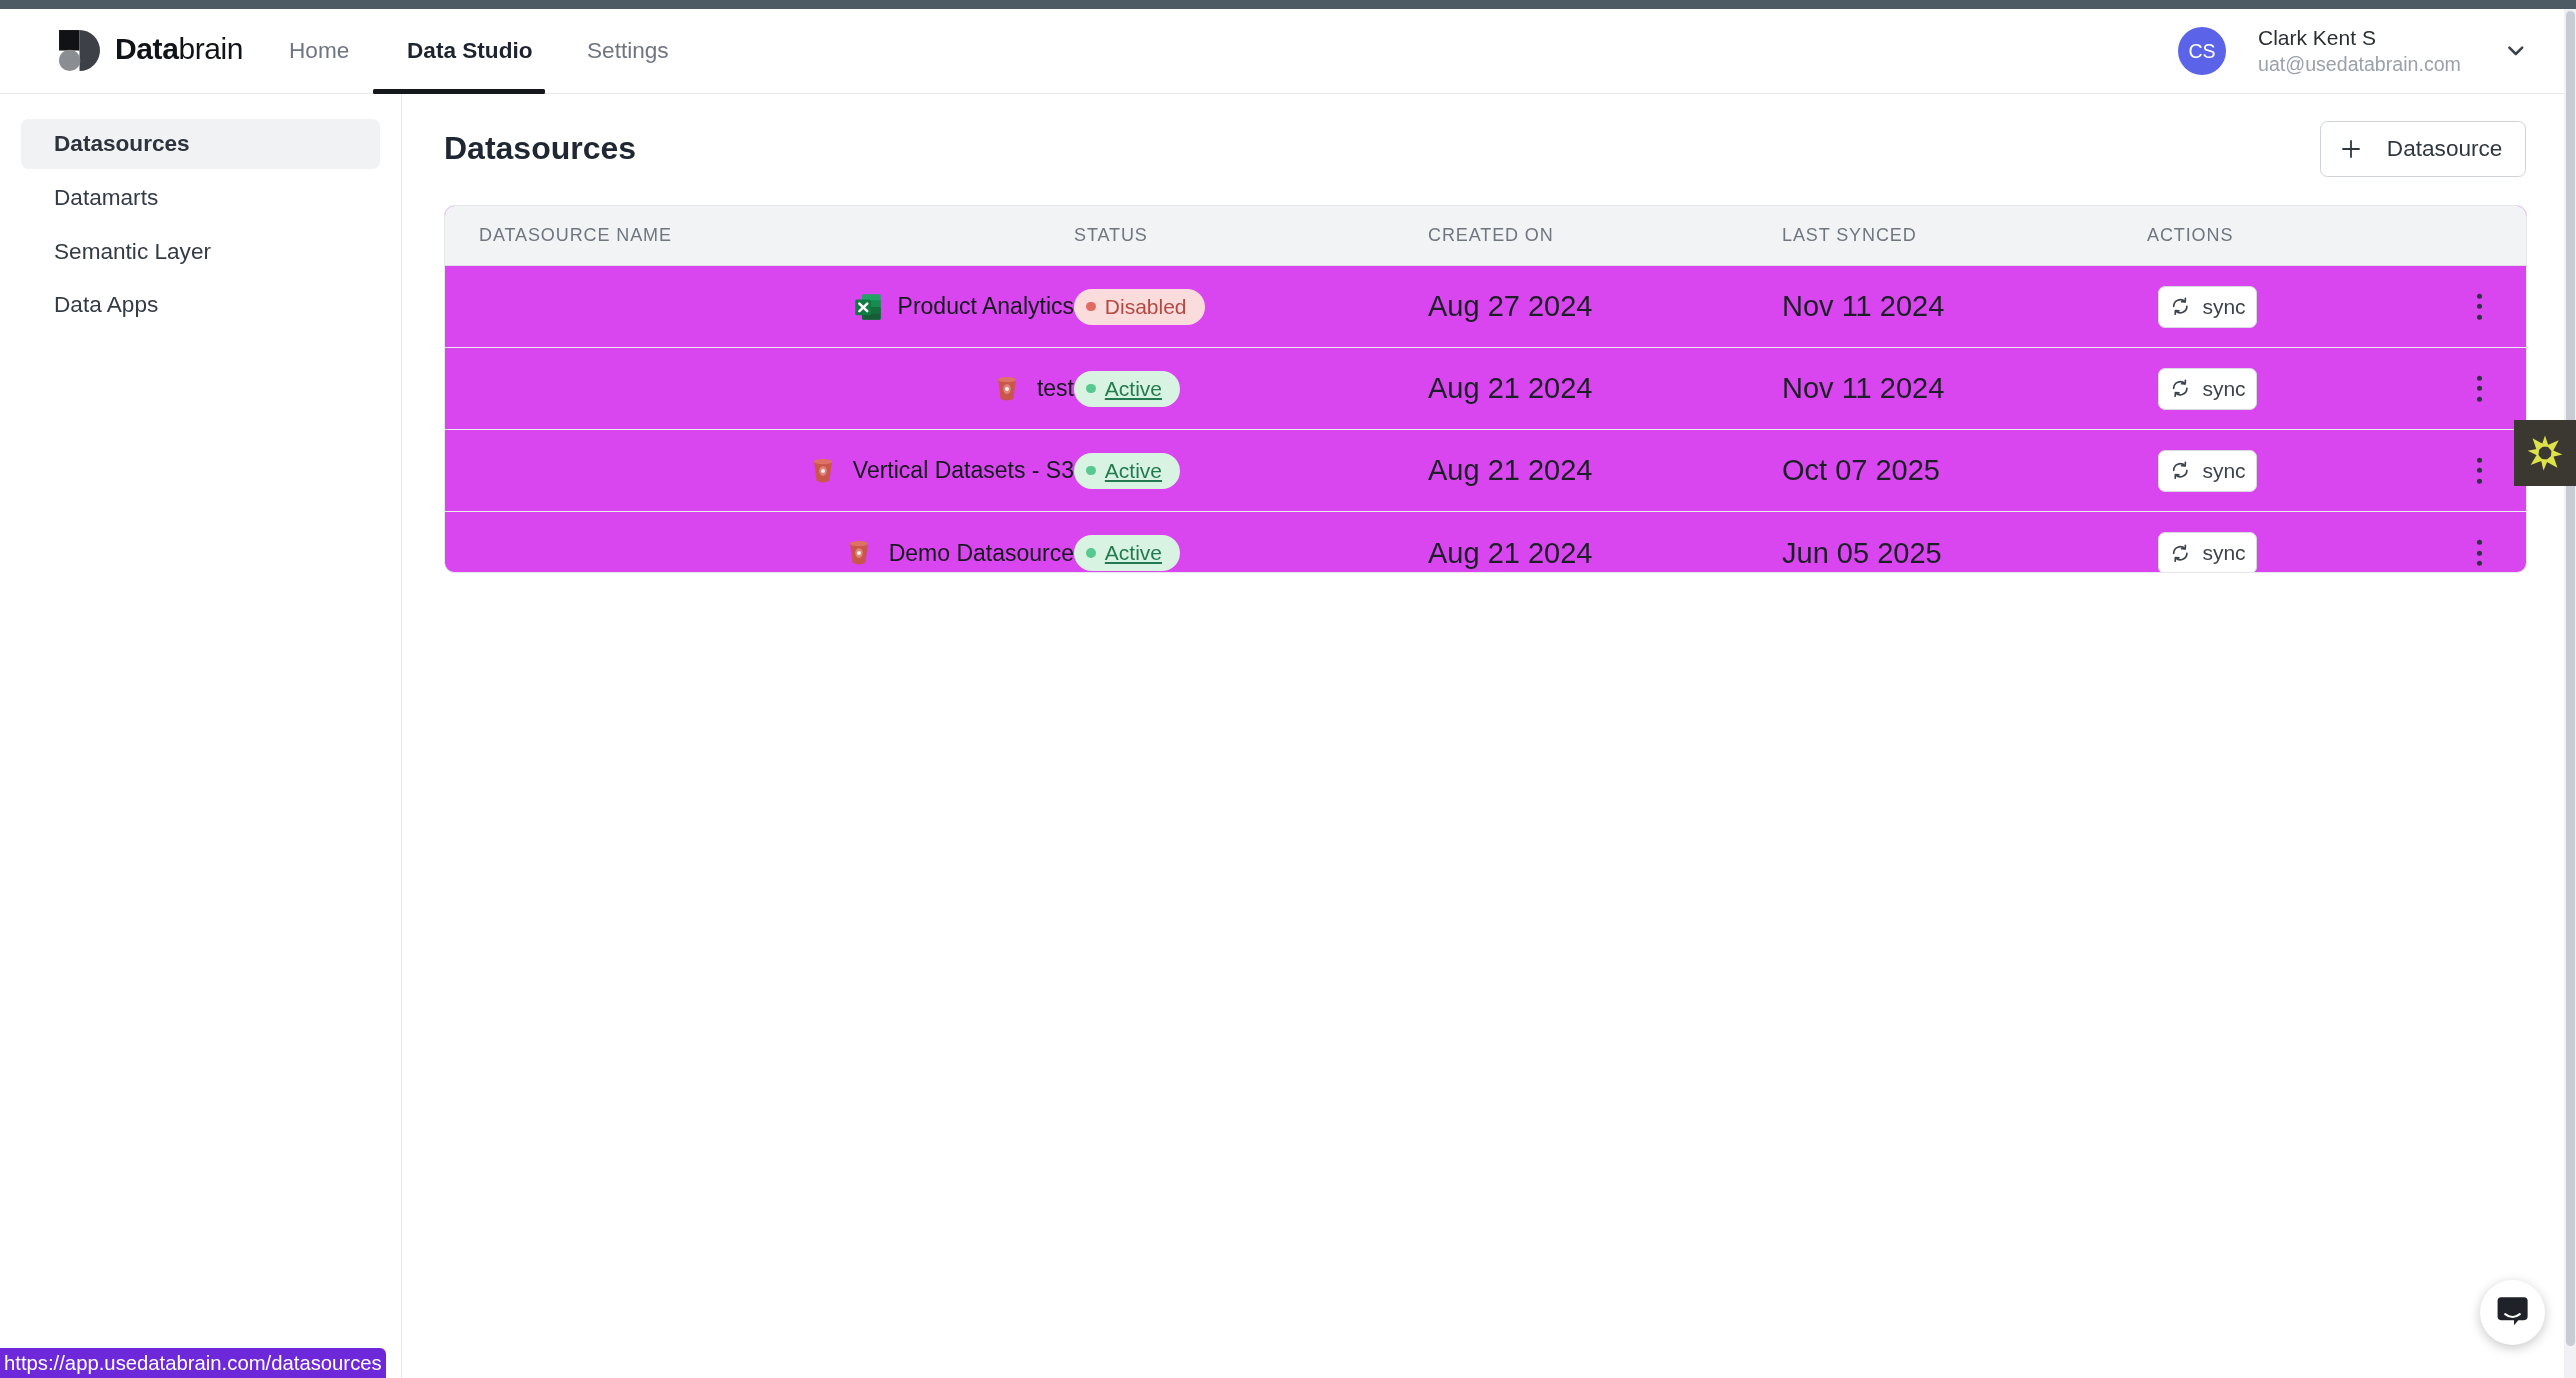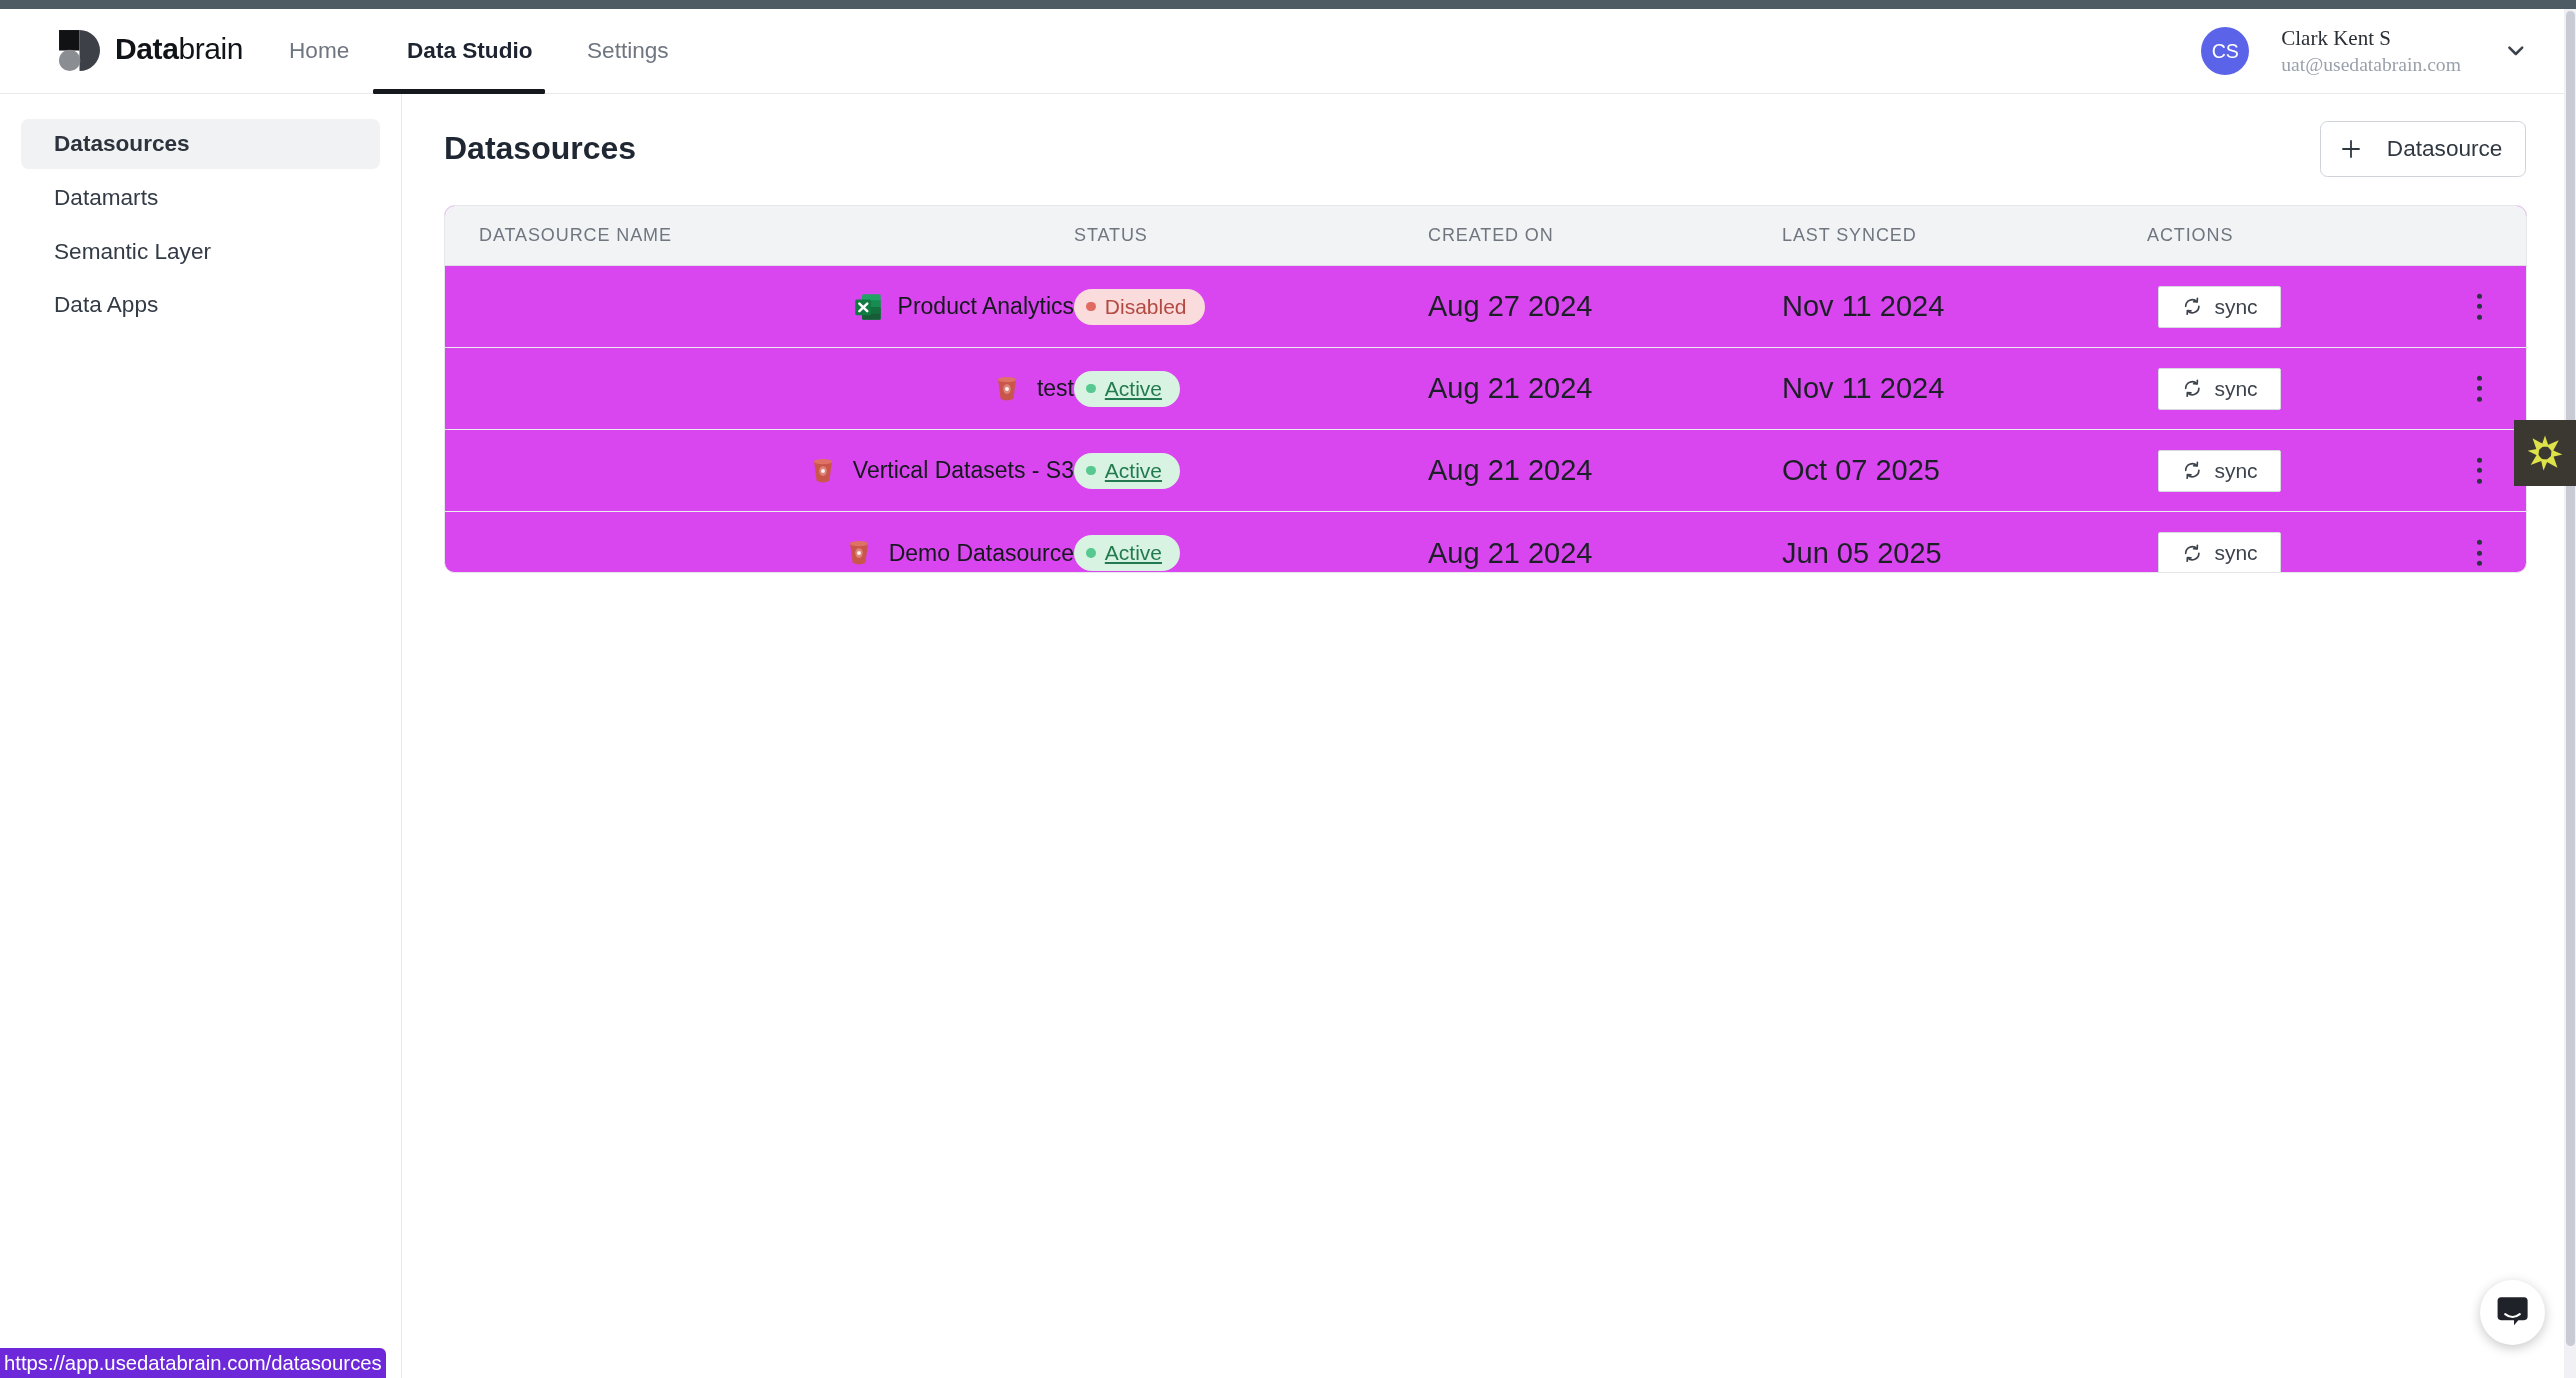--- a/index.html
+++ b/index.html
@@ -13,21 +13,21 @@
   .header { position:absolute; left:0; top:9px; width:2576px; height:85px; background:#fff; border-bottom:1.5px solid #e9eaec; }
   .logo { position:absolute; left:56px; top:18px; display:flex; align-items:center; gap:15px; }
   .logo-text { font-size:30px; color:#101418; letter-spacing:-0.4px; }
   .logo-text b { font-weight:700; }
   .logo-text span.lt { font-weight:400; }
   .nav-item { position:absolute; top:0; height:84px; display:flex; align-items:center; font-size:22.6px; color:#6f7680; cursor:pointer; }
   .nav-item.active { color:#1d2430; font-weight:600; }
   .nav-underline { position:absolute; left:373px; top:80px; width:172px; height:4.5px; background:#15181d; border-radius:1.5px; }
   .user { position:absolute; right:47px; top:0; height:84px; display:flex; align-items:center; gap:32px; cursor:pointer; }
   .avatar { width:48px; height:48px; border-radius:50%; background:#5b63e8; color:#fff; font-size:19.6px; display:flex; align-items:center; justify-content:center; font-weight:500; }
-  .user-meta { display:flex; flex-direction:column; gap:3px;font-family:Liberation Serif, serif; }
+  .user-meta { display:flex; flex-direction:column; gap:3px; }
   .user-name { font-size:21px; color:#2a2f36; }
   .user-email { font-size:19.6px; color:#9aa1ab;text-align:center; }
   .chev { margin-left:10.5px; }
 
   
   .sidebar { position:absolute; left:0; top:94px; width:402px; height:1284px; background:#fff; border-right:1.5px solid #e8e9eb; padding-top:25px; }
   .side-item { margin:0 21px 3.8px 21px; height:50px; border-radius:7.5px; display:flex; align-items:center; padding-left:33px; font-size:22.6px; color:#333b46; cursor:pointer; }
   .side-item.active { background:#f1f2f4; font-weight:600; color:#2c333c; }
 
   
@@ -43,21 +43,21 @@
   .trow:last-child { border-bottom:none; }
   .name-cell { display:flex; align-items:center; gap:15px; padding-left:34px; font-size:23px; color:#15181d;justify-content:flex-end; }
   .date-cell { font-size:29px; color:#1b1f26; }
   .badge { display:inline-flex; align-items:center; gap:9px; height:36px; padding:0 18px 0 12px; border-radius:752px; font-size:21px; font-weight:500; width:max-content; }
   .badge .dot { width:9.8px; height:9.8px; border-radius:50%; }
   .badge.disabled { background:#fadcdc; color:#b24a42; }
   .badge.disabled .dot { background:#e06b61; }
   .badge.active { background:#d8f3e2; color:#237a50;text-decoration:underline; }
   .badge.active .dot { background:#57c890; }
   .action-cell { position:relative; height:100%; display:flex; align-items:center; }
-  .sync-btn { margin-left:11.3px; display:flex; align-items:center; gap:10.5px; height:42px; padding:0 22px; background:#fff; border:1.5px solid #d6d9de; border-radius:2px; font-size:21px; color:#3c434c; cursor:pointer; }
+  .sync-btn { margin-left:11.3px; display:flex; align-items:center; gap:10.5px; height:42px; padding:0 10px; background:#fff; border:1.5px solid #d6d9de; border-radius:7px; font-size:21px; color:#3c434c; cursor:pointer; }
   .kebab { position:absolute; right:38px; top:50%; transform:translateY(-50%); display:flex; flex-direction:column; gap:5.3px; padding:6px; cursor:pointer; }
   .kebab i { width:5.3px; height:5.3px; border-radius:50%; background:#2b3440; }
 
   
   .ext-tab { position:absolute; left:2514px; top:420px; width:62px; height:66px; background:#3b3831; display:flex; align-items:center; justify-content:center; z-index:30; cursor:pointer; }
 
   
   .sb-track { position:absolute; right:0; top:9px; width:12px; height:1369px; background:#f1f1f5; }
   .sb-thumb { position:absolute; right:1.5px; top:11.3px; width:9px; height:1335px; background:#c9cbd4; border-radius:5.3px; }
 

